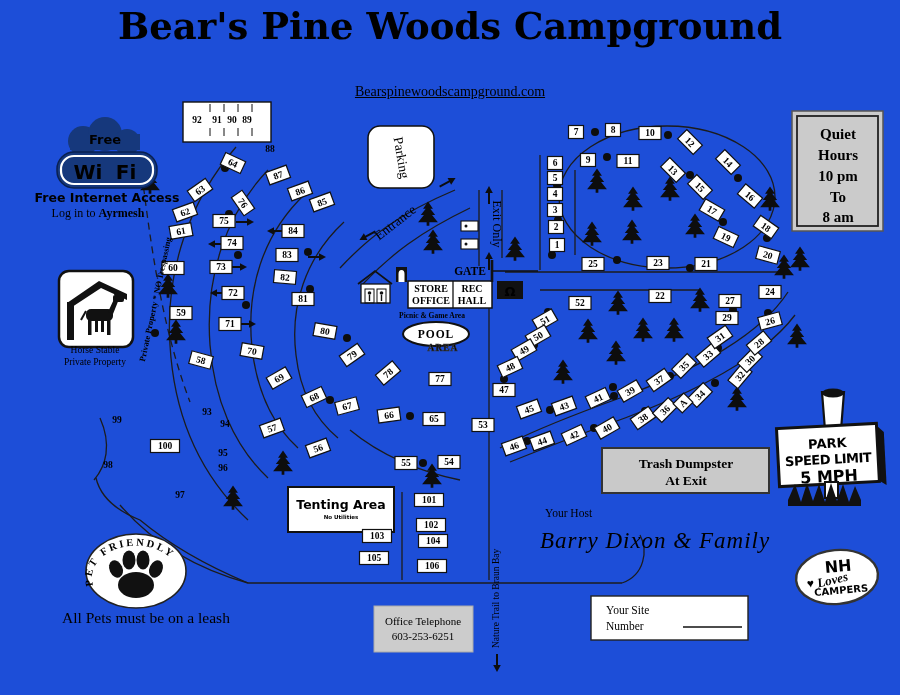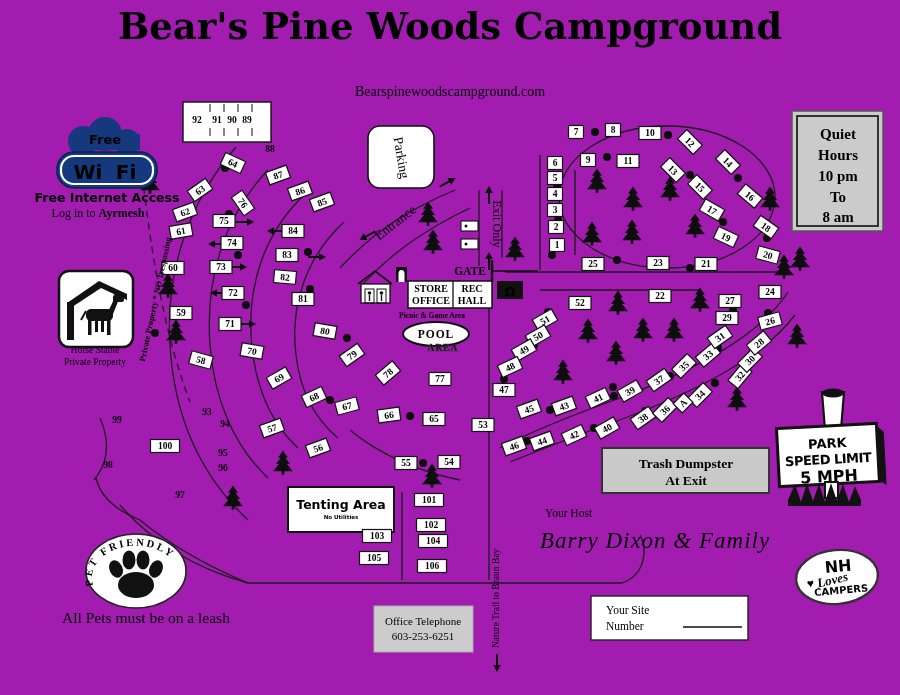--- a/index.html
+++ b/index.html
@@ -1,21 +1,21 @@
 <!DOCTYPE html>
 <html><head>
 <meta charset="utf-8">
 <style>
   html,body{margin:0;padding:0;background:#888;}
-  .stage{position:relative;width:900px;height:695px;background:#a21caf;overflow:hidden;
+  .stage{position:relative;width:900px;height:695px;background:#1d4ed8;overflow:hidden;
          font-family:"Liberation Serif",serif;}
   .hdr{position:absolute;left:0;width:100%;text-align:center;color:#000;}
   .hdr.title{top:4px;font:700 37px "DejaVu Serif",serif;letter-spacing:0px;}
   .hdr.subtitle{top:46px;font:700 25px "DejaVu Serif",serif;letter-spacing:1px;}
-  .hdr.website{top:84px;font:400 14px "Liberation Serif",serif;}
+  .hdr.website{top:84px;font:400 14px "Liberation Serif",serif;text-decoration:underline;}
   svg{position:absolute;top:0;left:0;}
   svg text{font-family:"Liberation Serif",serif;fill:#000;}
   .sans{font-family:"DejaVu Sans",sans-serif;}
 </style>
 </head>
 <body>
 
 <div class="stage">
 
   <div class="hdr title">Bear's Pine Woods Campground</div>

